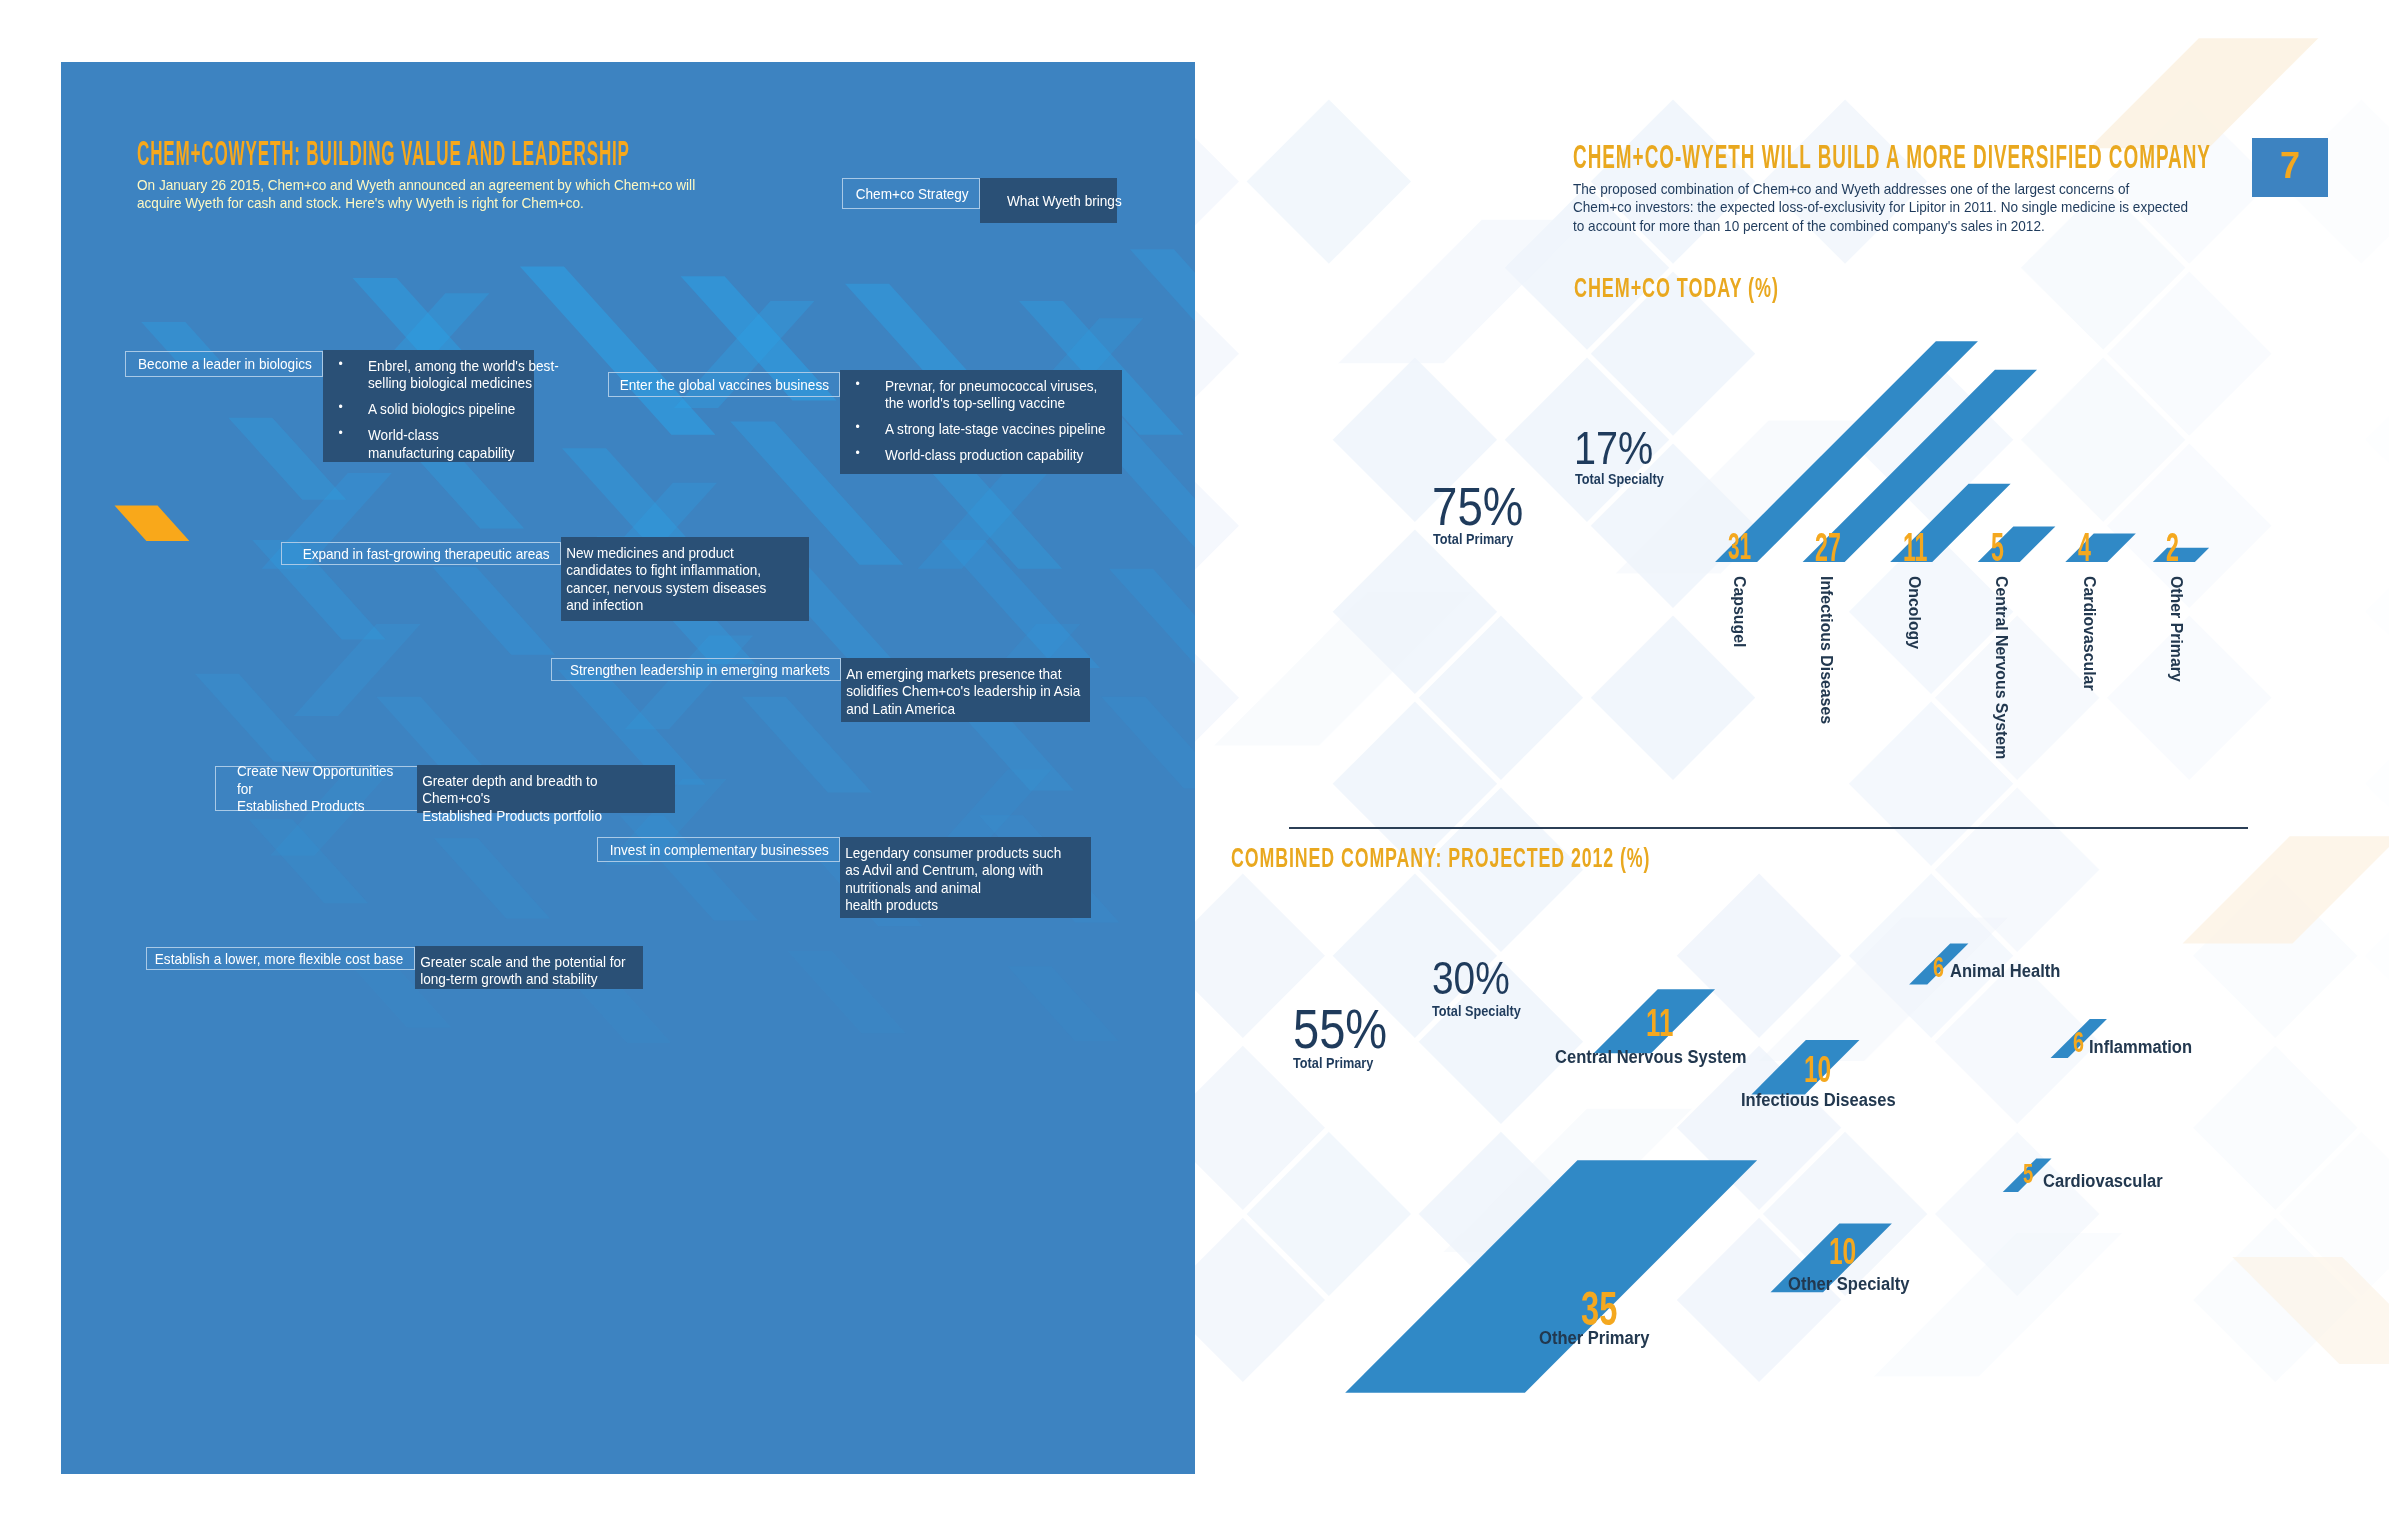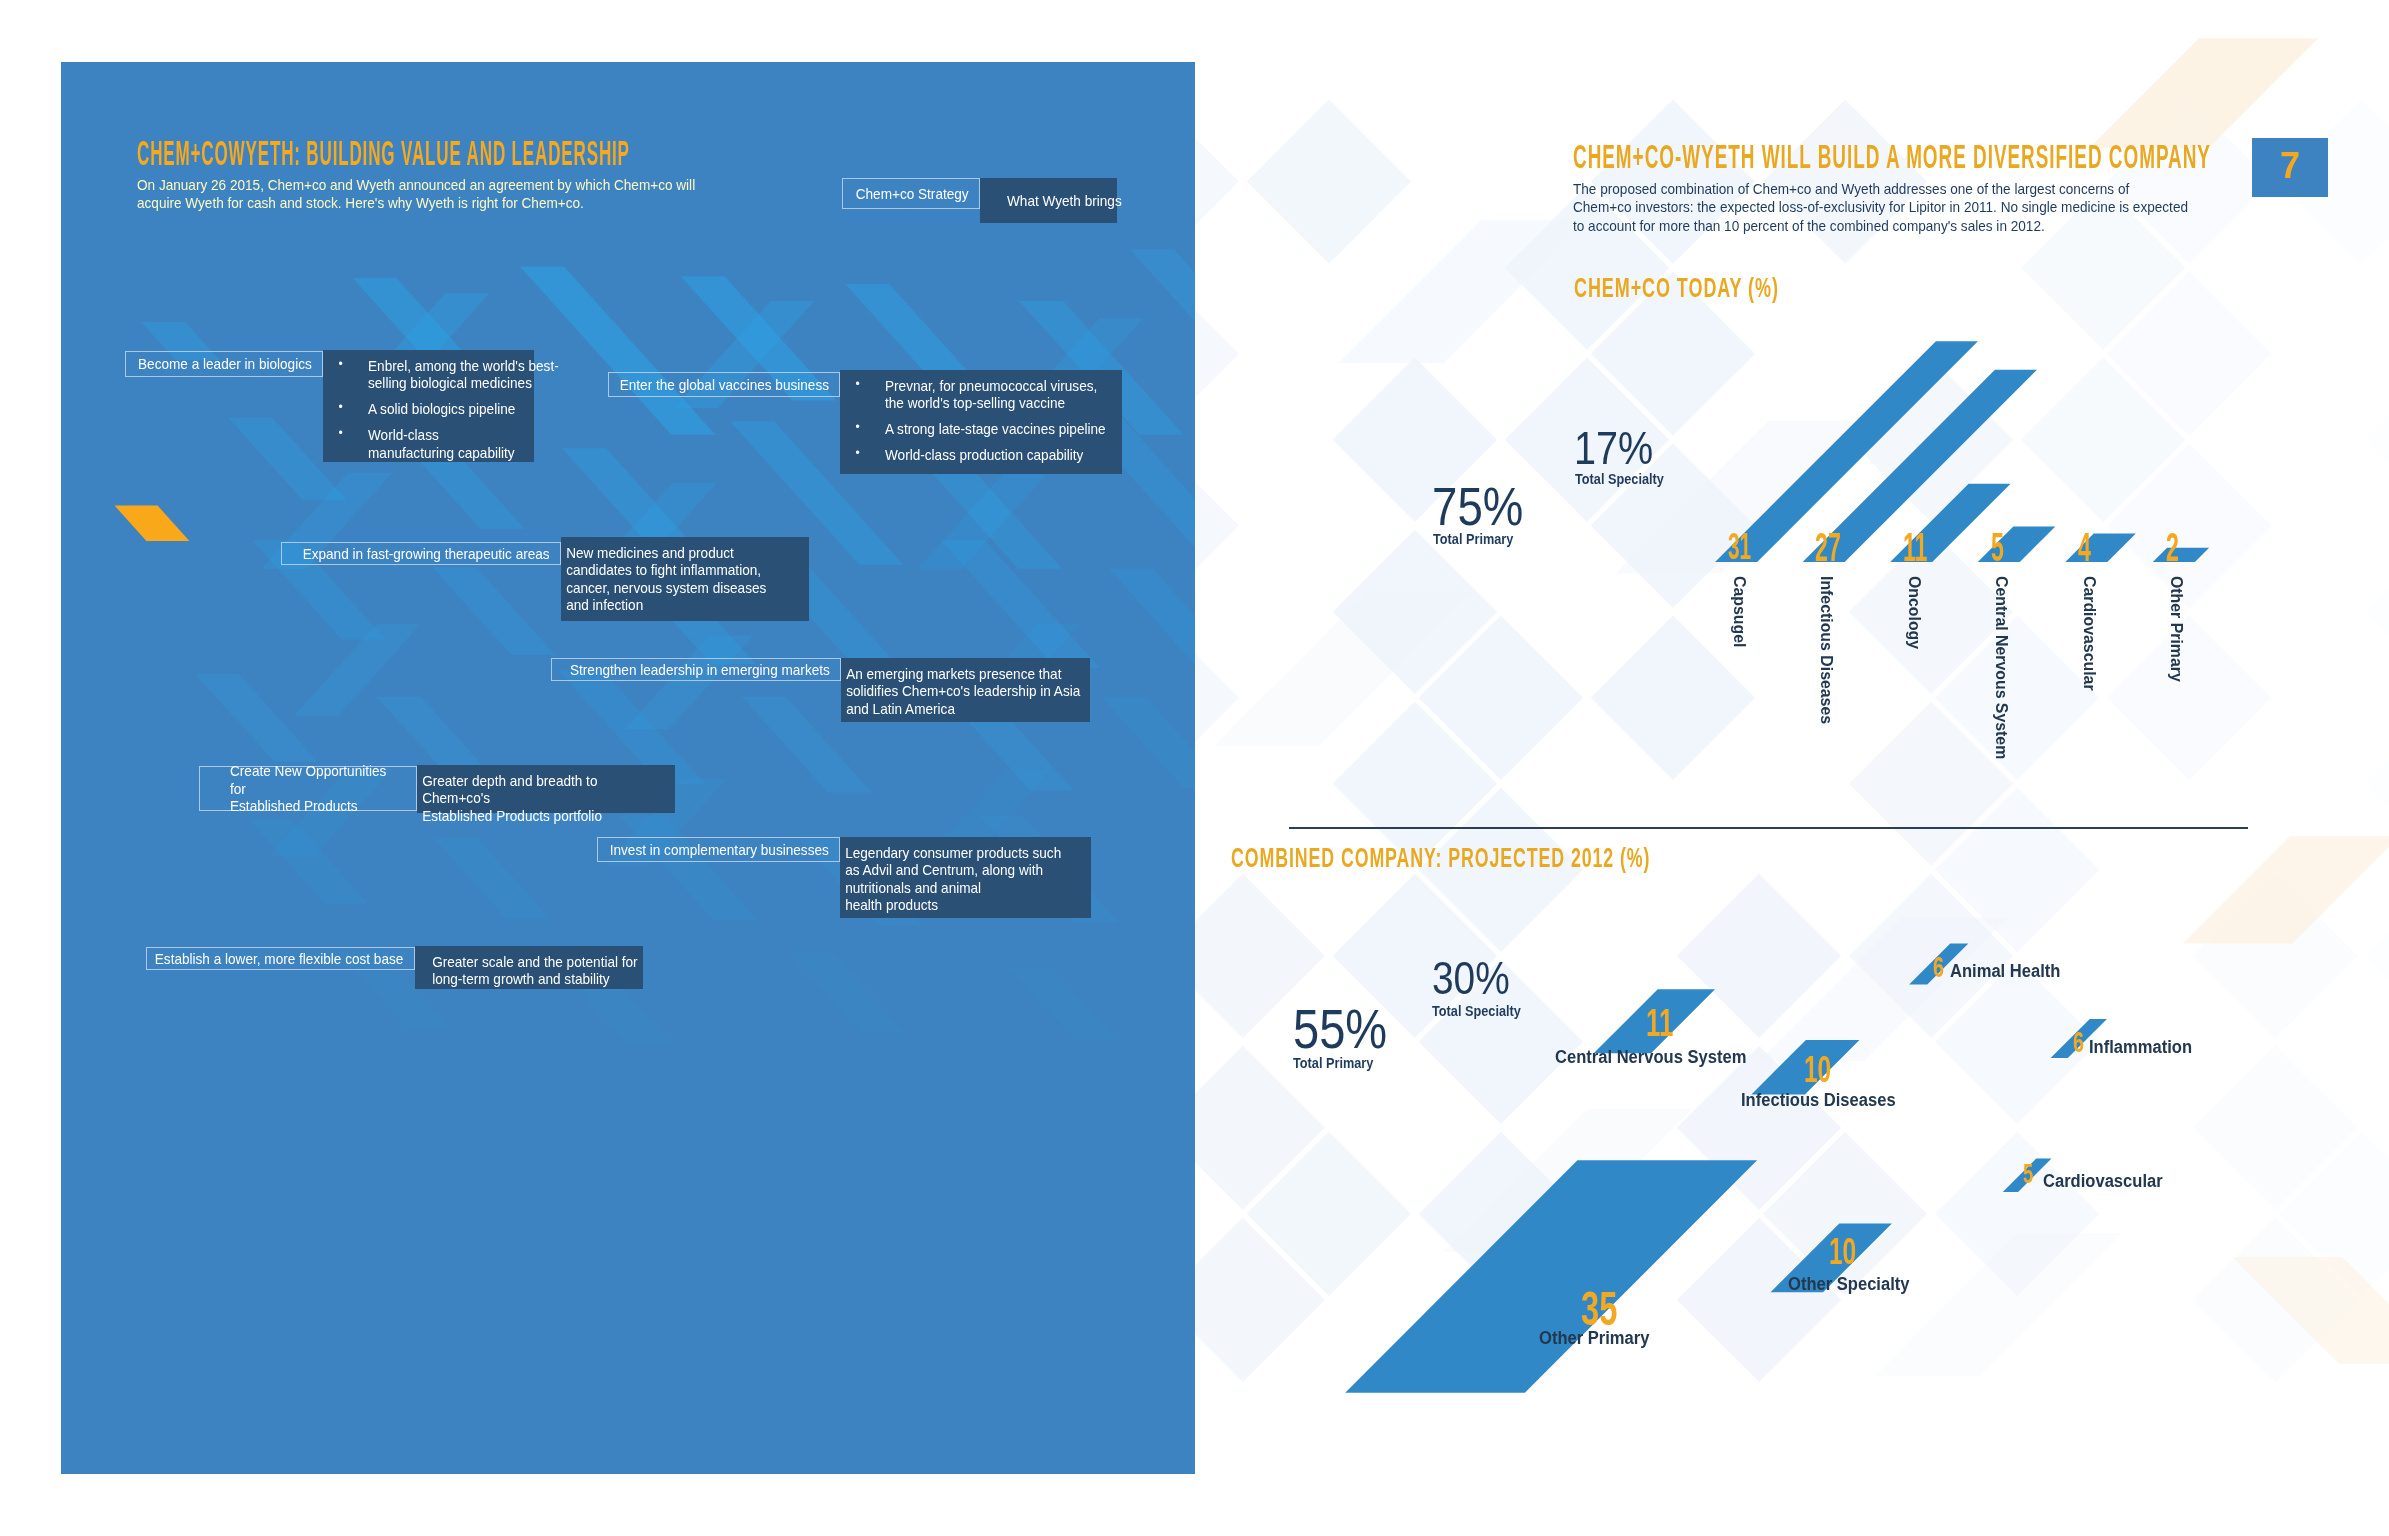--- a/index.html
+++ b/index.html
@@ -21,21 +21,21 @@
            font-weight:700;font-size:35px;letter-spacing:1.7px;line-height:35px;white-space:nowrap;}
   .l-title .cond{transform:scaleX(0.64);transform-origin:0 50%;}
   .l-intro{position:absolute;left:76px;top:114px;width:621px;color:#fef9c3;font-size:15px;line-height:18.4px;}
 
   .hdr{position:absolute;box-sizing:border-box;color:#ffffff;font-size:15px;}
   .hdr.outline{border:1px solid #a9c9e6;display:flex;align-items:center;justify-content:flex-end;padding-right:10.5px;}
   .hdr.solid{background:#2a5076;display:flex;align-items:center;padding-left:27px;}
 
   .rowlabel{position:absolute;box-sizing:border-box;border:1px solid #a9c9e6;color:#ffffff;font-size:15px;line-height:17.5px;
             display:flex;align-items:center;justify-content:flex-end;padding-right:10.5px;}
-  .rowlabel.lft{justify-content:flex-start;padding-left:30px;}
+  .rowlabel.lft{justify-content:flex-start;padding-left:21px;margin-left:16px;}
   .rowlabel .cond{text-align:right;white-space:pre-line;}
   .rowlabel .cond.nw{white-space:nowrap;}
   .rowlabel.lft .cond{text-align:left;white-space:pre-line;}
   .rowbox{position:absolute;box-sizing:border-box;background:#2a5076;color:#ffffff;font-size:15px;line-height:17.5px;white-space:pre-line;}
   .rowbox .inner{padding:6.7px 5.7px 5.7px 5.7px;}
   .rowbox ul{margin:0;padding:0;list-style:none;}
   .rowbox li{position:relative;padding-left:44px;margin-bottom:8.6px;}
   .rowbox li:last-child{margin-bottom:0;}
   .rowbox li:before{content:"\2022";position:absolute;left:11.5px;top:-1.9px;font-size:13.4px;}
 
@@ -159,21 +159,21 @@
           <div class="rowlabel" style="left:536px;top:775px;width:243px;height:25px;">
             <span class="cond r nw" style="">Invest in complementary businesses</span>
           </div>
           <div class="rowbox" style="left:779px;top:775px;width:251px;height:81px;"><div class="inner" style="width:263px;transform:scaleX(0.906);transform-origin:0 0;"><div>Legendary consumer products such
 as Advil and Centrum, along with
 nutritionals and animal
 health products</div></div></div>
           <div class="rowlabel" style="left:85px;top:885px;width:269px;height:23px;">
             <span class="cond r nw" style="">Establish a lower, more flexible cost base</span>
           </div>
-          <div class="rowbox" style="left:354px;top:884px;width:228px;height:43px;padding-left:12px;"><div class="inner" style="width:236px;transform:scaleX(0.906);transform-origin:0 0;"><div>Greater scale and the potential for
+          <div class="rowbox" style="left:354px;top:884px;width:228px;height:43px;"><div class="inner" style="width:236px;transform:scaleX(0.906);transform-origin:0 0;"><div>Greater scale and the potential for
 long-term growth and stability</div></div></div>
         </div>
     </div>
   </div>
 
   <div id="rightpage">
     <svg id="rightbg" viewBox="0 0 1250 1607" preserveAspectRatio="none">
         <polygon points="-40.0,104.0 46.0,190.0 -40.0,276.0 -126.0,190.0" fill="#eef4fb" opacity="0.602"></polygon>
         <polygon points="140.0,104.0 226.0,190.0 140.0,276.0 54.0,190.0" fill="#eef4fb" opacity="0.774"></polygon>
         <polygon points="500.0,104.0 586.0,190.0 500.0,276.0 414.0,190.0" fill="#eef4fb" opacity="0.850"></polygon>

